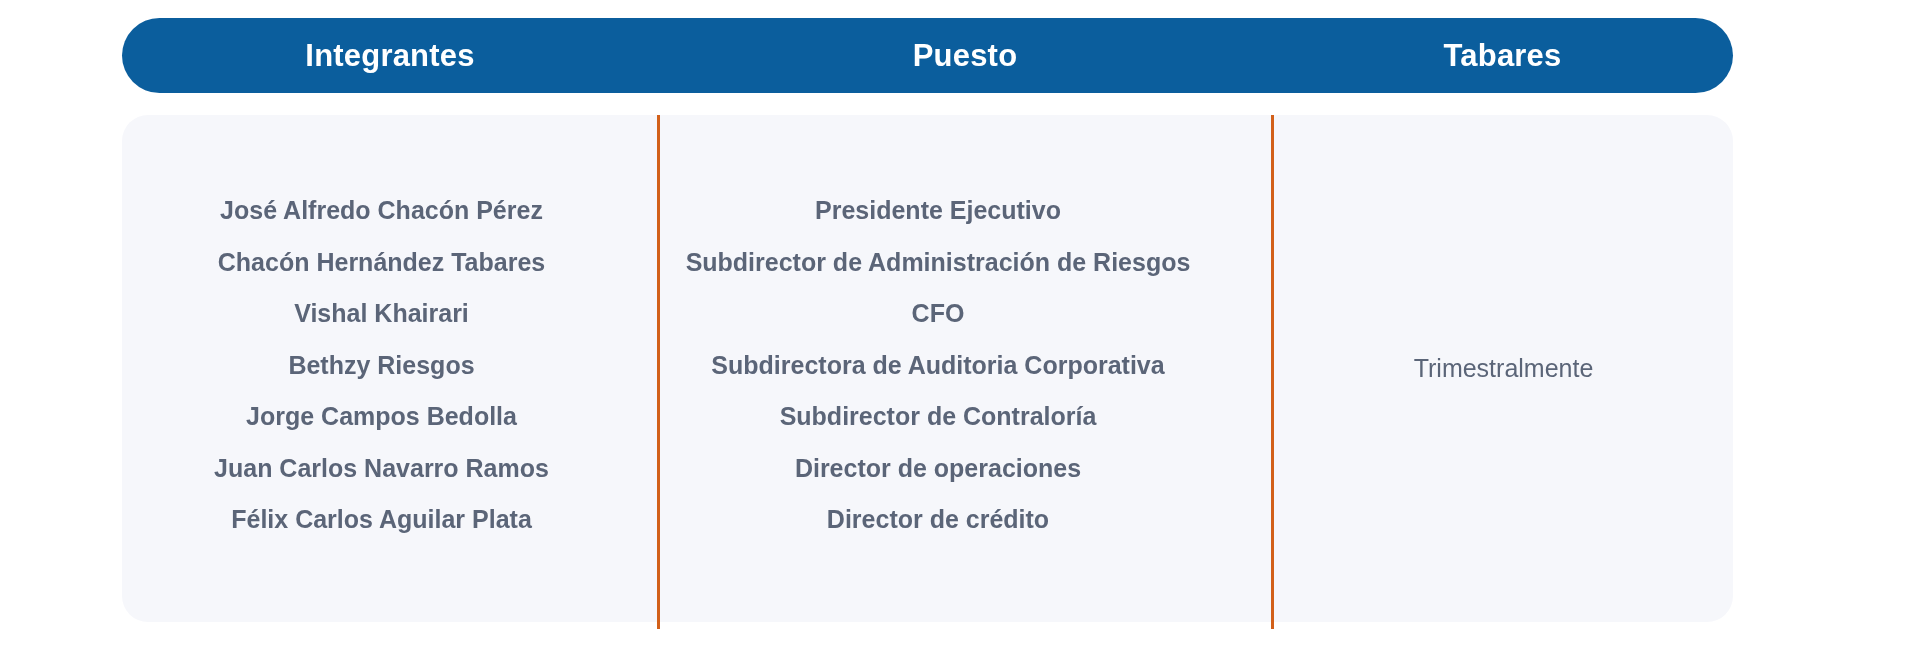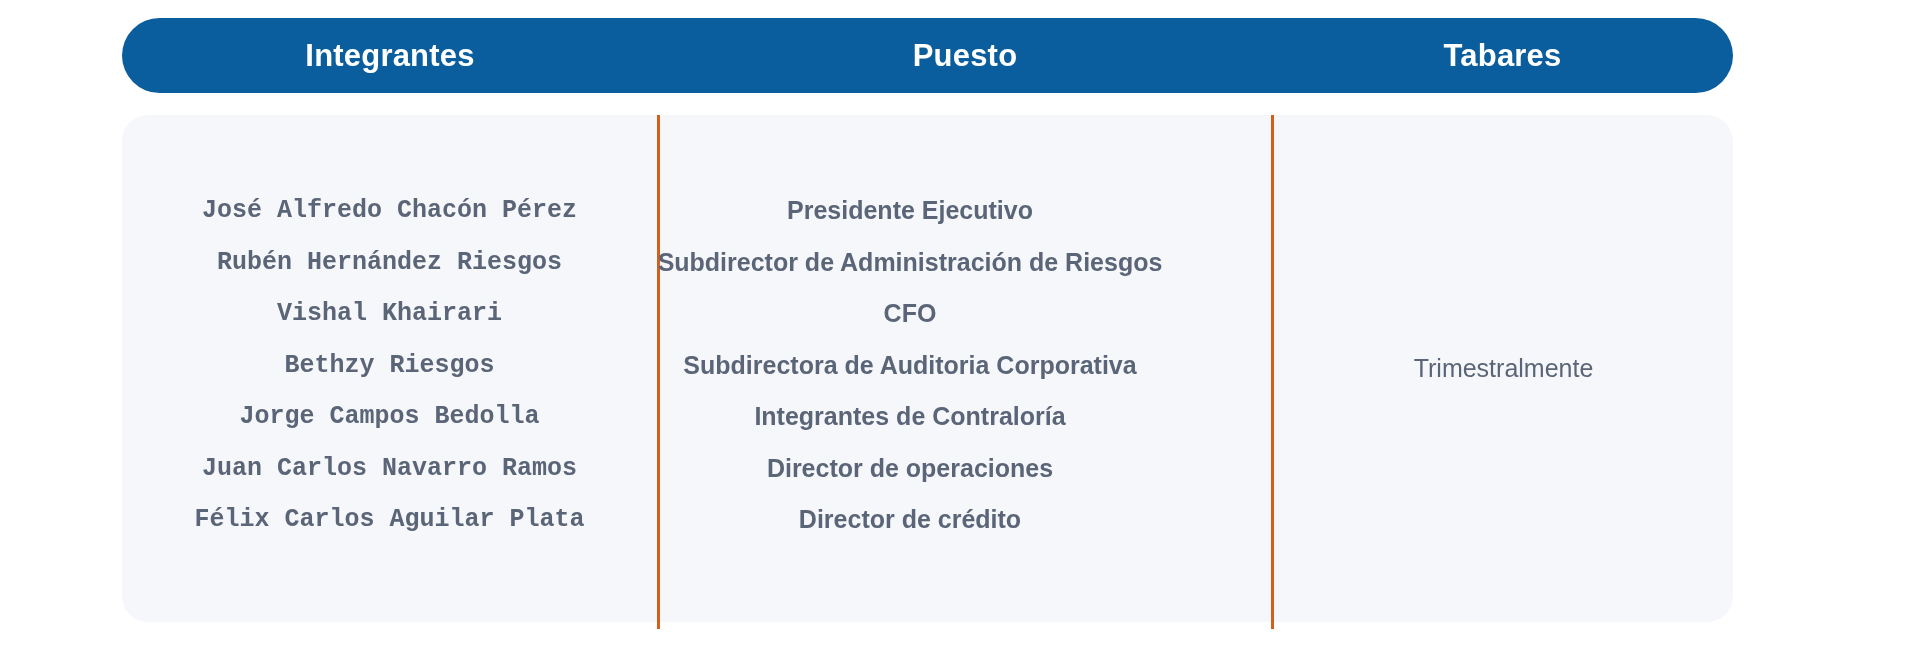--- a/index.html
+++ b/index.html
@@ -74,27 +74,26 @@
   .col {
     position: absolute;
     top: 115px;
     height: 507px;
     box-sizing: border-box;
     display: flex;
     flex-direction: column;
     justify-content: center;
   }
   .col-integrantes {
-    left: 122px;
+    left: 114px;
     width: 535px;
     padding-bottom: 6px;
-    font-family: Liberation Mono, monospace;
   }
   .col-puesto {
-    left: 640px;
+    left: 668px;
     width: 540px;
     padding-bottom: 6px;
   }
   .col-sesiona {
     left: 1274px;
     width: 459px;
     justify-content: center;
     align-items: center;
   }
 
@@ -126,34 +125,34 @@
     <div class="header-cell hc-3">Tabares</div>
   </div>
 
   <div class="body-panel"></div>
 
   <div class="divider divider-1"></div>
   <div class="divider divider-2"></div>
 
   <div class="col col-integrantes">
     <div class="cell">José Alfredo Chacón Pérez</div>
-    <div class="cell">Rubén Hernández Riesgos</div>
+    <div class="cell">Chacón Hernández Tabares</div>
     <div class="cell">Vishal Khairari</div>
     <div class="cell">Bethzy Riesgos</div>
     <div class="cell">Jorge Campos Bedolla</div>
     <div class="cell">Juan Carlos Navarro Ramos</div>
     <div class="cell">Félix Carlos Aguilar Plata</div>
   </div>
 
   <div class="col col-puesto">
     <div class="cell">Presidente Ejecutivo</div>
     <div class="cell">Subdirector de Administración de Riesgos</div>
     <div class="cell">CFO</div>
     <div class="cell">Subdirectora de Auditoria Corporativa</div>
-    <div class="cell">Integrantes de Contraloría</div>
+    <div class="cell">Subdirector de Contraloría</div>
     <div class="cell">Director de operaciones</div>
     <div class="cell">Director de crédito</div>
   </div>
 
   <div class="col col-sesiona">
     <div class="cell-sesiona">Trimestralmente</div>
   </div>
 
 </div>
 

